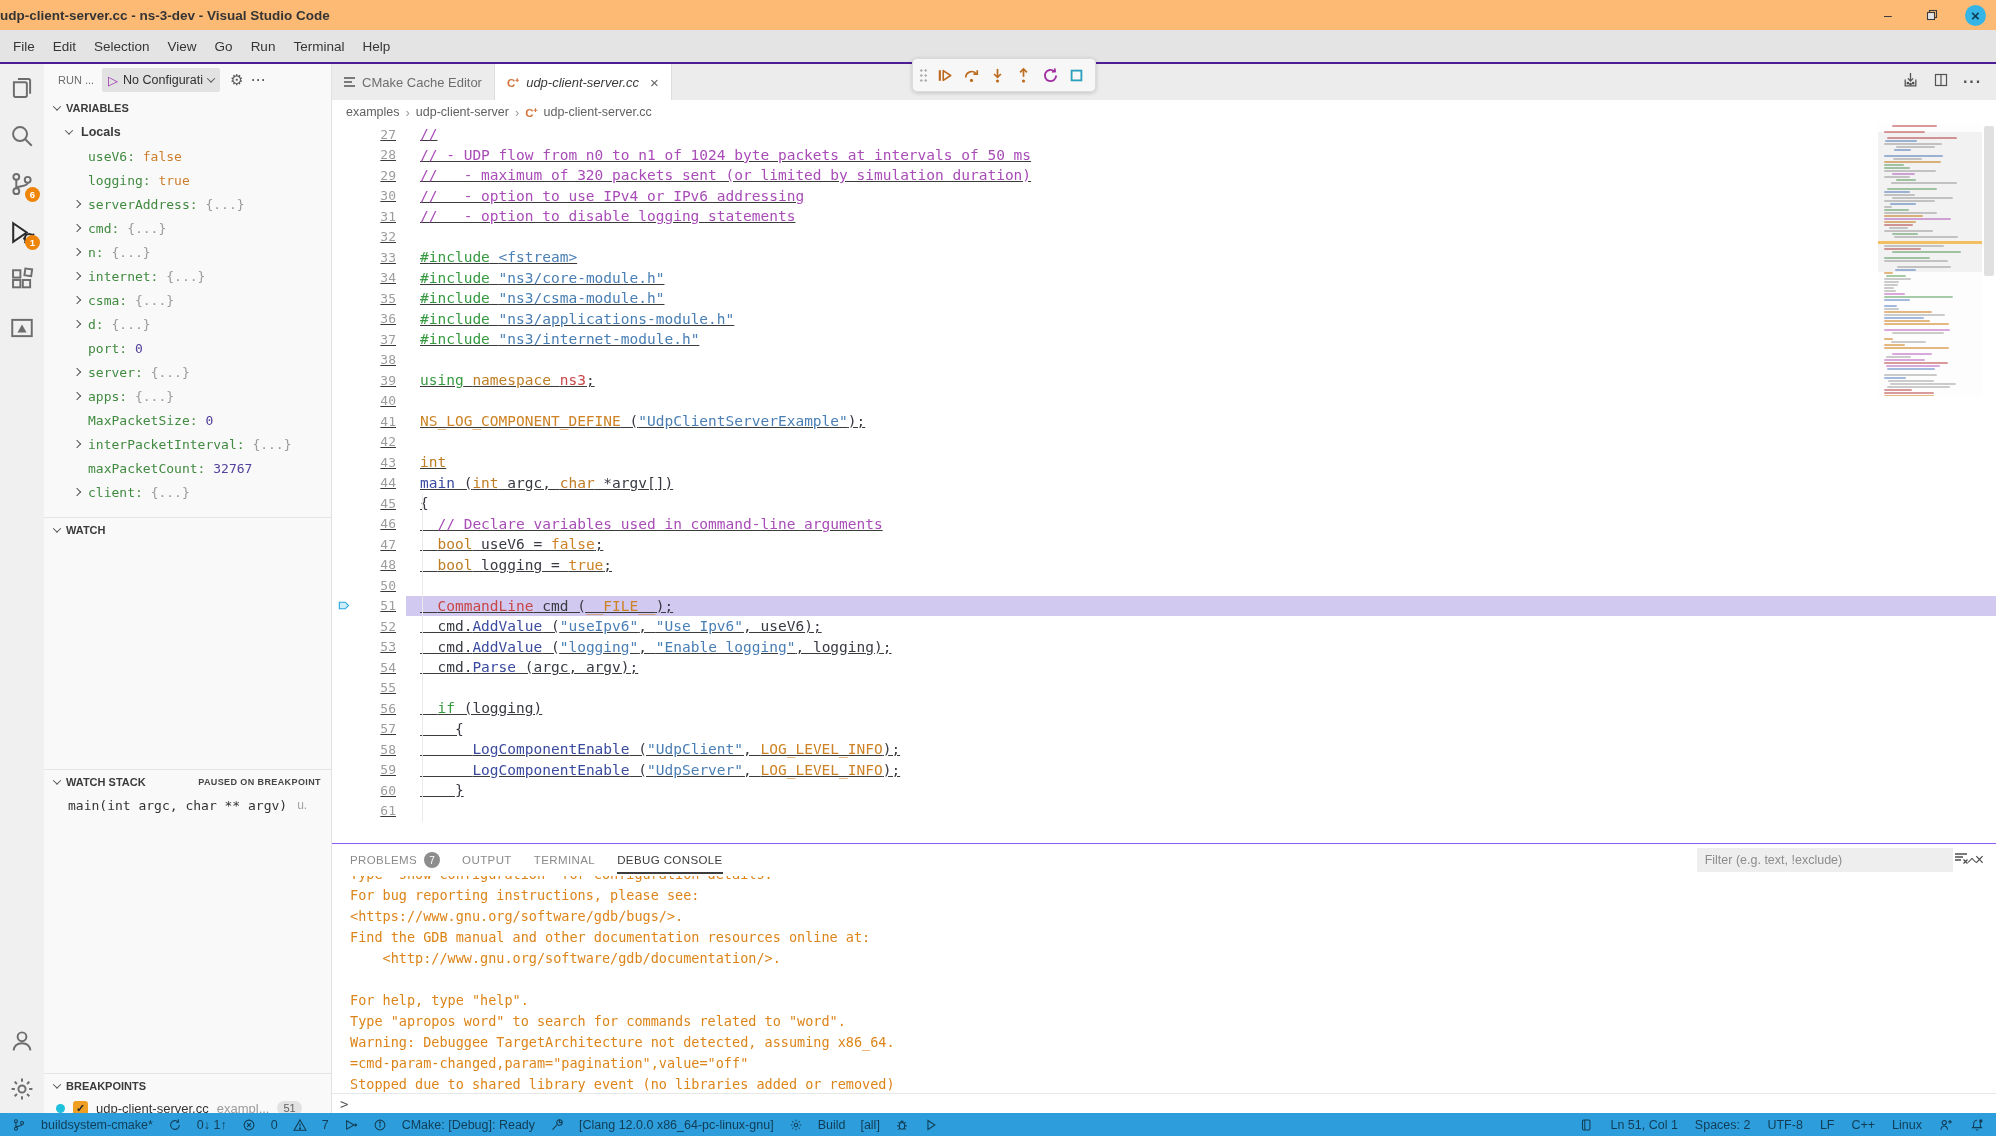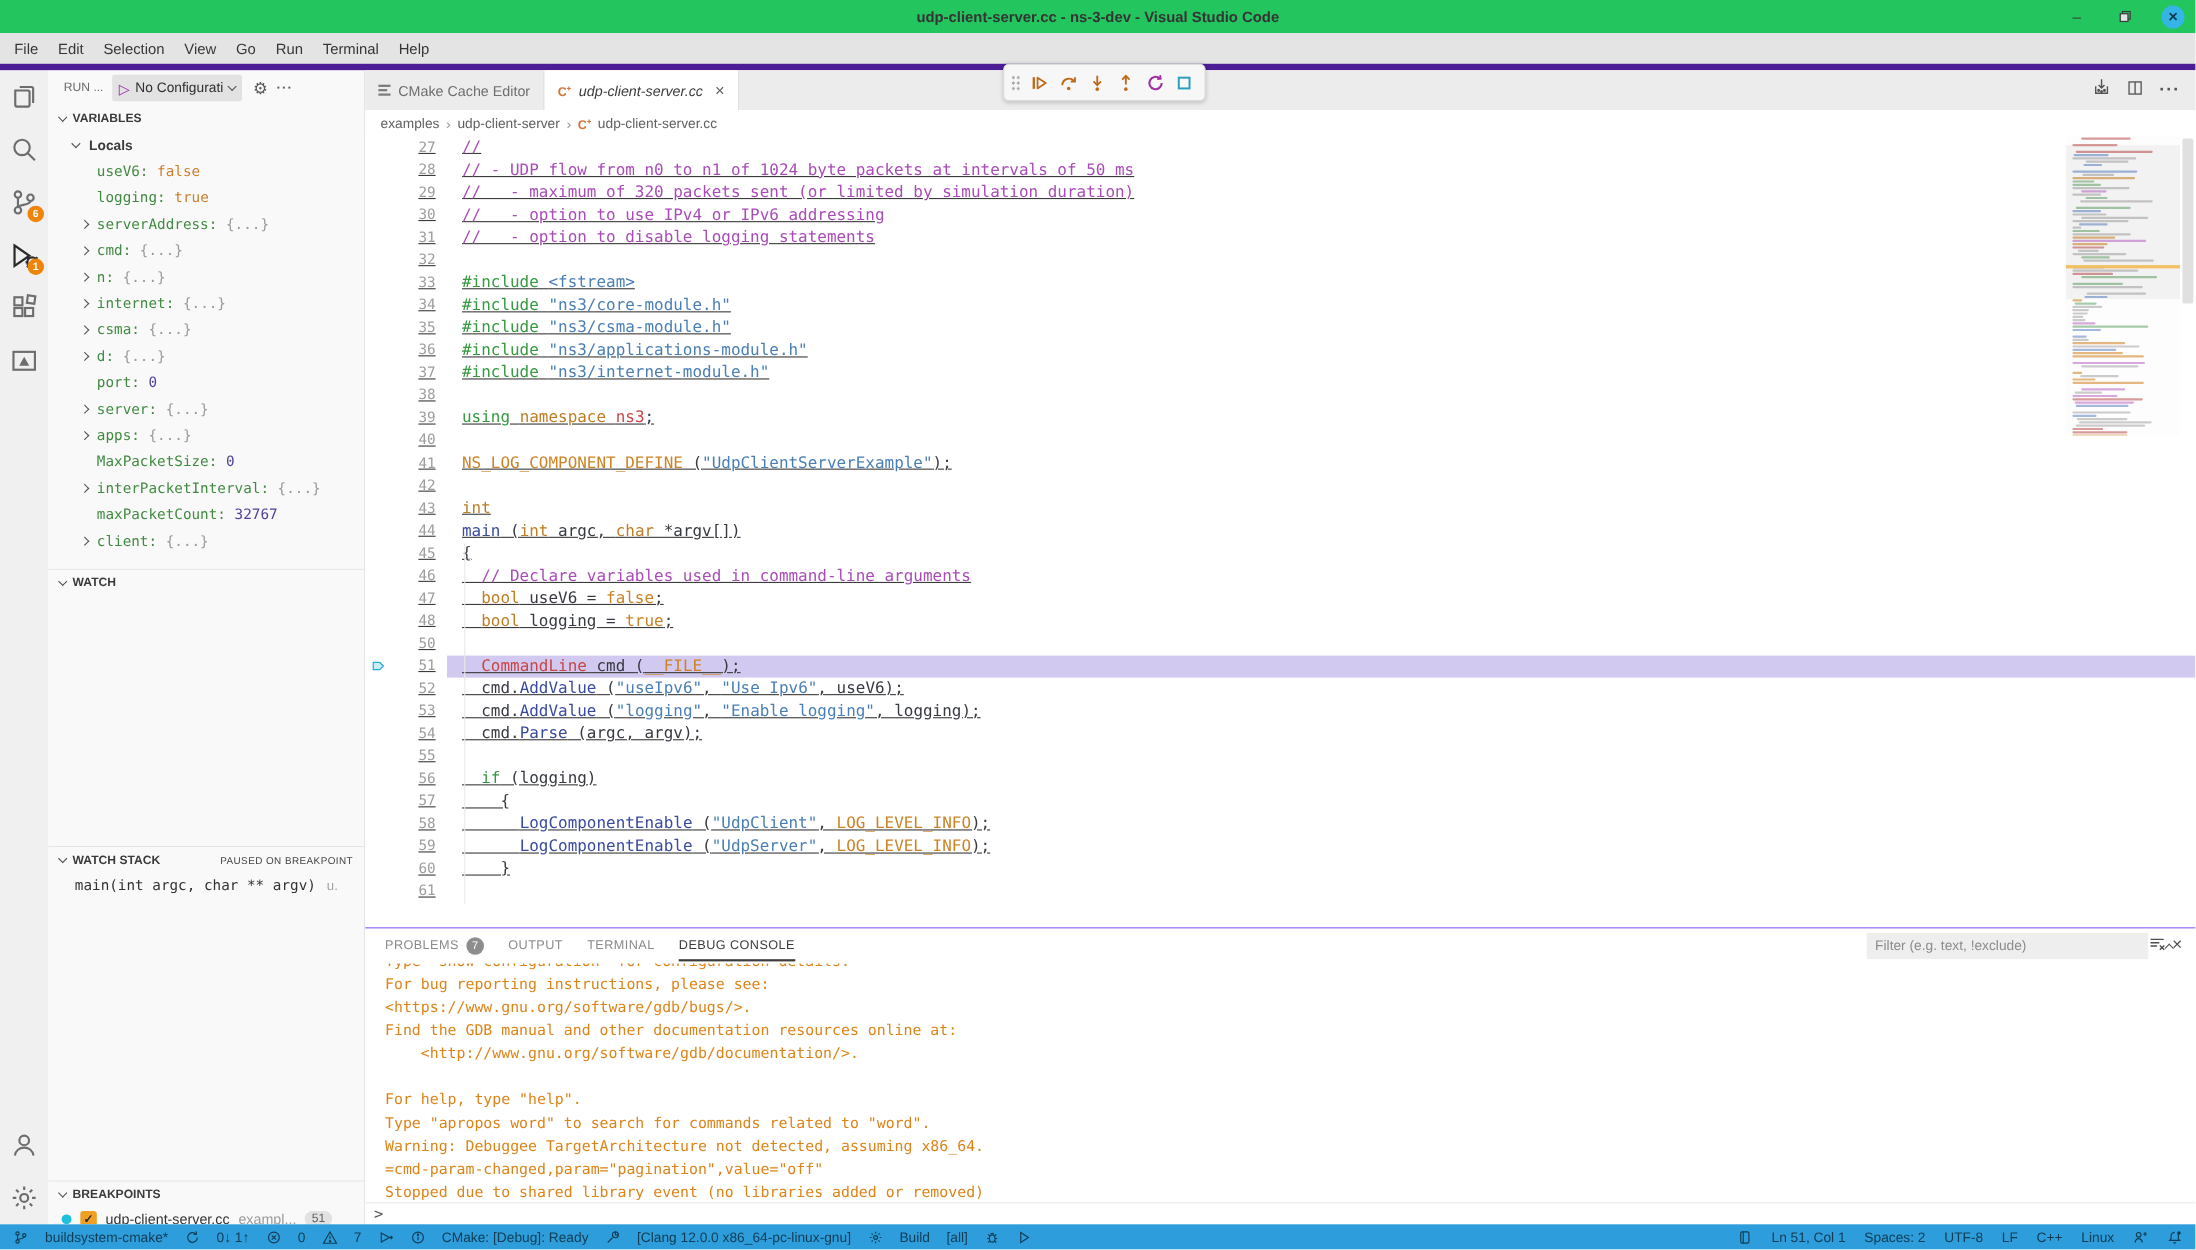--- a/index.html
+++ b/index.html
@@ -1,25 +1,25 @@
 <!DOCTYPE html>
 <html><head>
 <meta charset="utf-8">
 <style>
   * { margin:0; padding:0; box-sizing:border-box; }
   html,body { width:1996px; height:1136px; overflow:hidden; }
   body { font-family:"Liberation Sans", sans-serif; background:#ffffff; color:#3b3b3b; position:relative; }
 
   
-  #titlebar { position:absolute; top:0; left:0; right:0; height:30px; background:#22c55e; display:flex; align-items:center; justify-content:center; }
+  #titlebar { position:absolute; top:0; left:0; right:0; height:30px; background:#fdba74; display:flex; align-items:center; }
   #window-title { font-size:13.5px; font-weight:700; color:#343434; }
   #win-controls { position:absolute; right:10px; top:0; height:30px; display:flex; align-items:center; gap:22px; }
   .winbtn { width:22px; height:22px; display:flex; align-items:center; justify-content:center; color:#3c3c3c; font-size:14px; }
   #btn-close { background:#35b5e5; border-radius:50%; color:#0e3b52; font-size:15px; font-weight:700; width:21px; height:21px; }
-  #menubar { position:absolute; top:30px; left:0; right:0; height:34px; background:#e4e4e4; display:flex; align-items:flex-start; padding-left:4px; border-bottom:6px solid #4c1d95; }
+  #menubar { position:absolute; top:30px; left:0; right:0; height:34px; background:#e4e4e4; display:flex; align-items:flex-start; padding-left:4px; border-bottom:2px solid #4c1d95; }
   .menu-item { padding:0 9px; font-size:13.5px; color:#363636; height:100%; display:flex; align-items:center; cursor:default; }
 
   
   #main { position:absolute; top:64px; left:0; right:0; bottom:23px; display:flex; }
   #activitybar { width:44px; background:#f0f0f0; display:flex; flex-direction:column; align-items:center; position:relative; }
   .act-icon { width:44px; height:48px; display:flex; align-items:center; justify-content:center; position:relative; color:#6d6d6d; }
   .act-icon.active { color:#2b2b2b; }
   .act-icon svg { stroke:currentColor; fill:none; stroke-width:1.2; }
   .badge { position:absolute; right:4px; bottom:6px; min-width:15px; height:15px; border-radius:8px; background:#ee8408; color:#fff; font-size:9.5px; font-weight:700; display:flex; align-items:center; justify-content:center; padding:0 3px; }
   #act-bottom { margin-top:auto; }
@@ -37,21 +37,21 @@
   #run-more { color:#5a5a5a; font-weight:700; letter-spacing:1px; font-size:12px; }
 
   .sec { position:absolute; left:0; right:0; overflow:hidden; }
   .sec-header { height:24px; display:flex; align-items:center; gap:6px; padding-left:6px; font-size:11px; font-weight:700; color:#3b3b3b; border-top:1px solid #e4e4e4; }
   .sec-header .chev { margin-left:4px; }
   #sec-vars { top:32px; height:421px; }
   #sec-vars .sec-header { border-top:none; }
   #sec-watch { top:453px; height:252px; }
   #sec-stack { top:705px; height:304px; }
   #sec-bps  { top:1009px; bottom:0; }
-  .paused-badge { margin-left:auto; margin-right:10px; font-size:9px; font-weight:400; color:#454545; letter-spacing:.4px; }
+  .paused-badge { margin-left:auto; margin-right:10px; font-size:9px; font-weight:700; color:#454545; letter-spacing:.4px; }
 
   .tree-row { height:24px; display:flex; align-items:center; position:relative; padding-left:44px; font-family:"DejaVu Sans Mono", monospace; font-size:13px; white-space:pre; }
   .tree-row .chev { position:absolute; left:30px; }
   .tree-row.group { padding-left:37px; font-family:"Liberation Sans", sans-serif; font-weight:700; font-size:12.5px; color:#3b3b3b; }
   .tree-row.group .chev { left:22px; }
   .vname { color:#418a41; }
   .vval-b { color:#cd7e2c; }
   .vval-n { color:#53409c; }
   .vval-o { color:#9a9a9a; }
 

